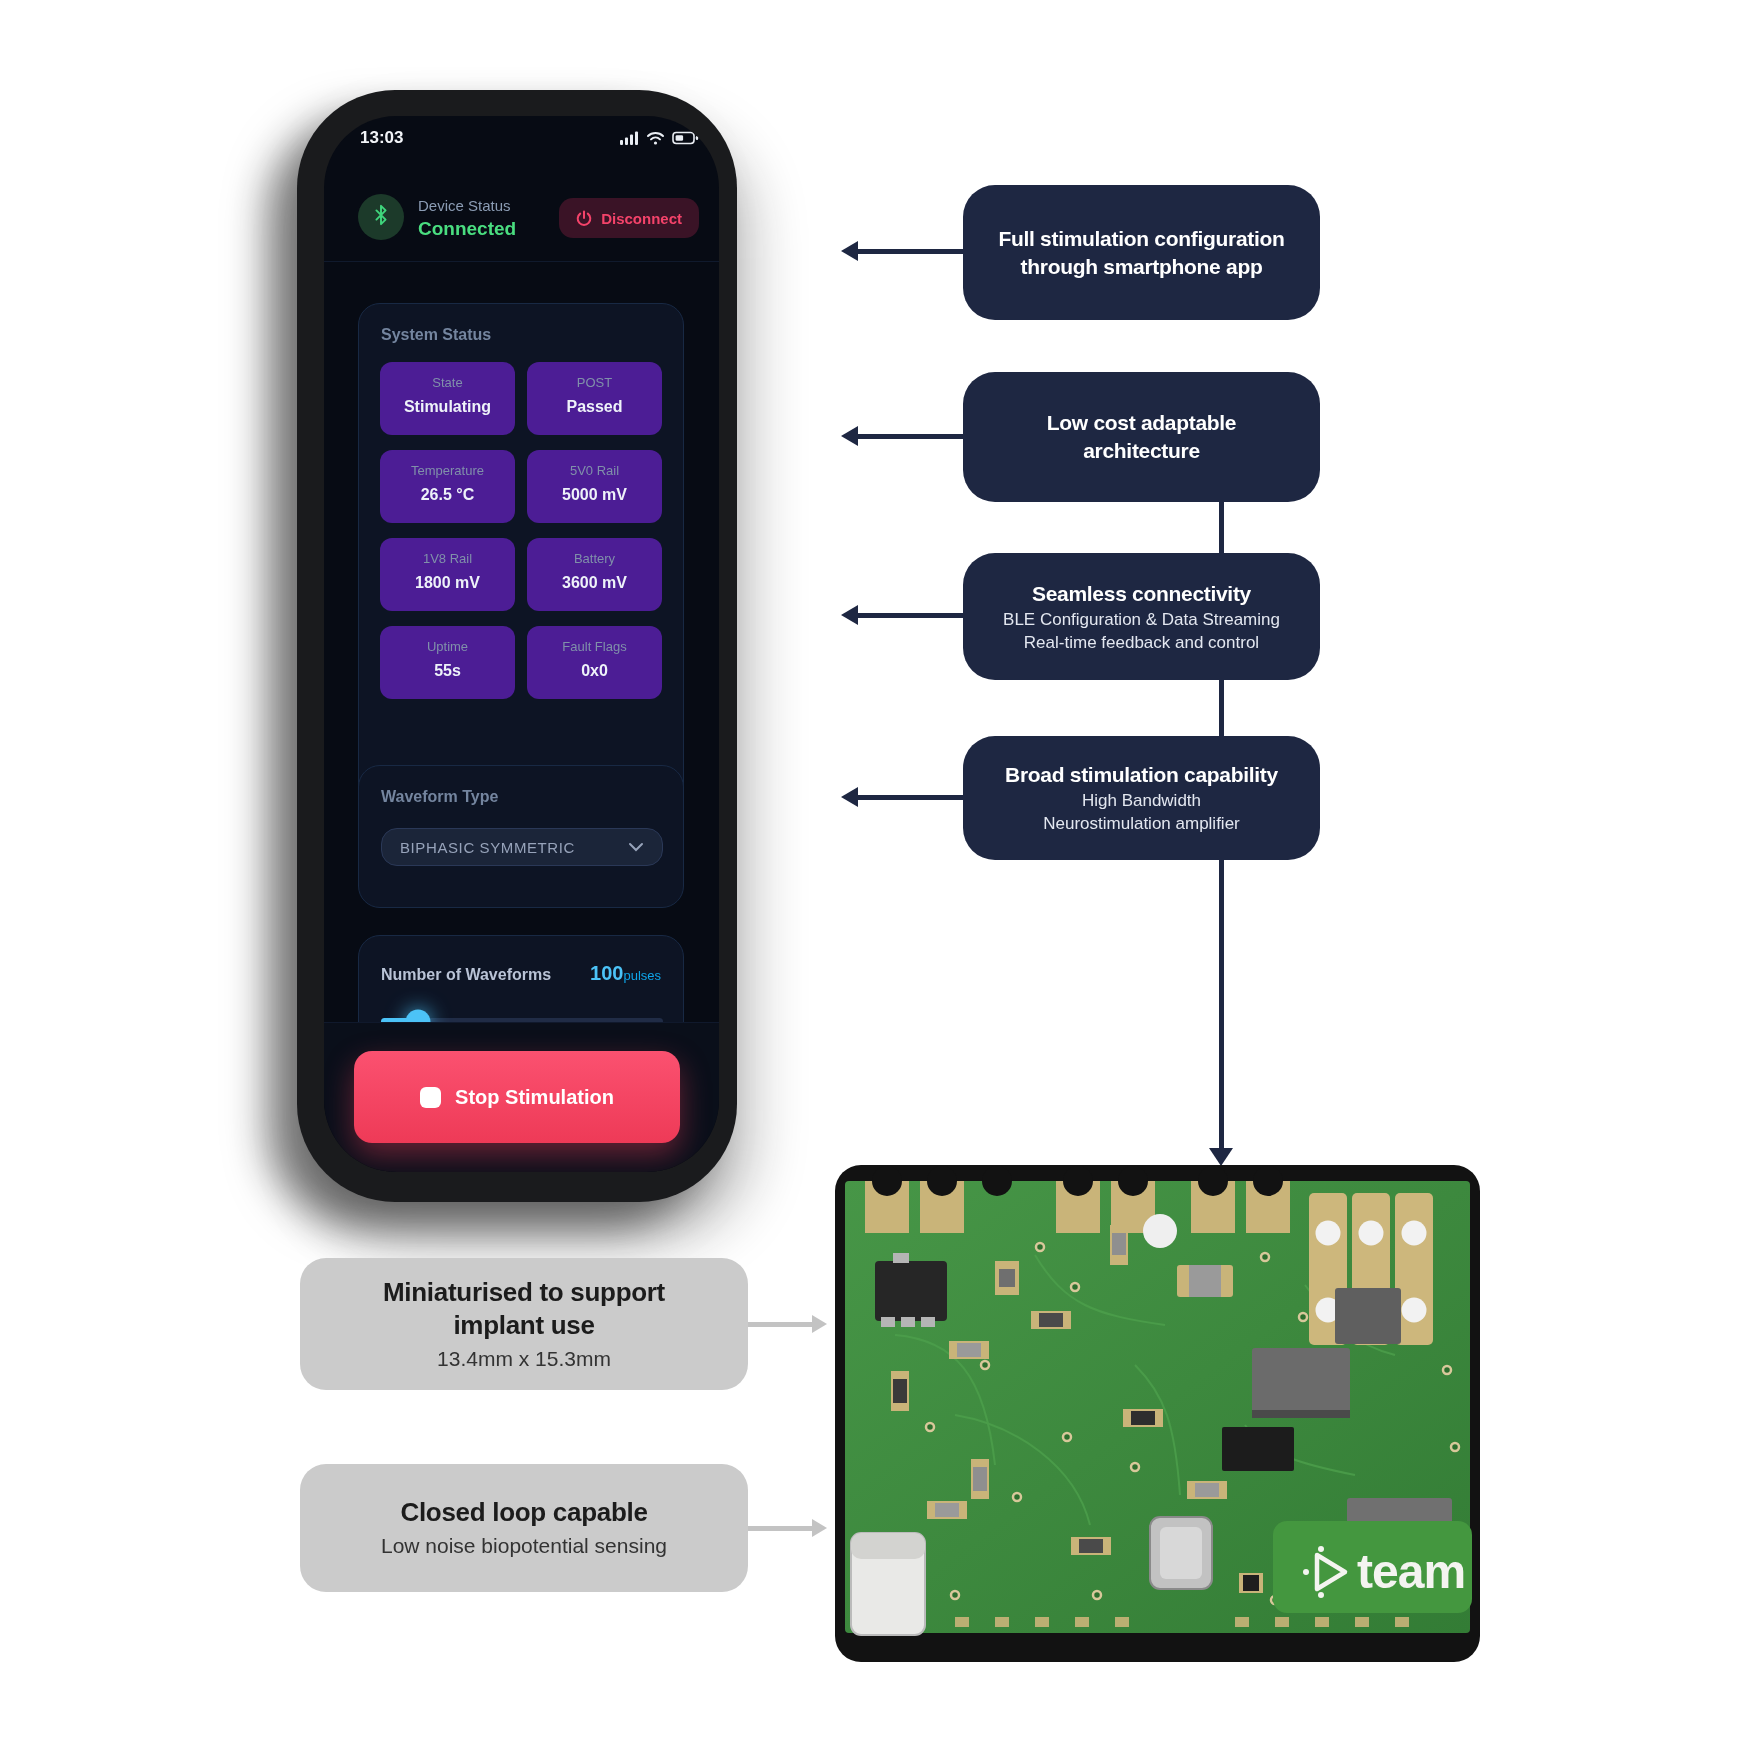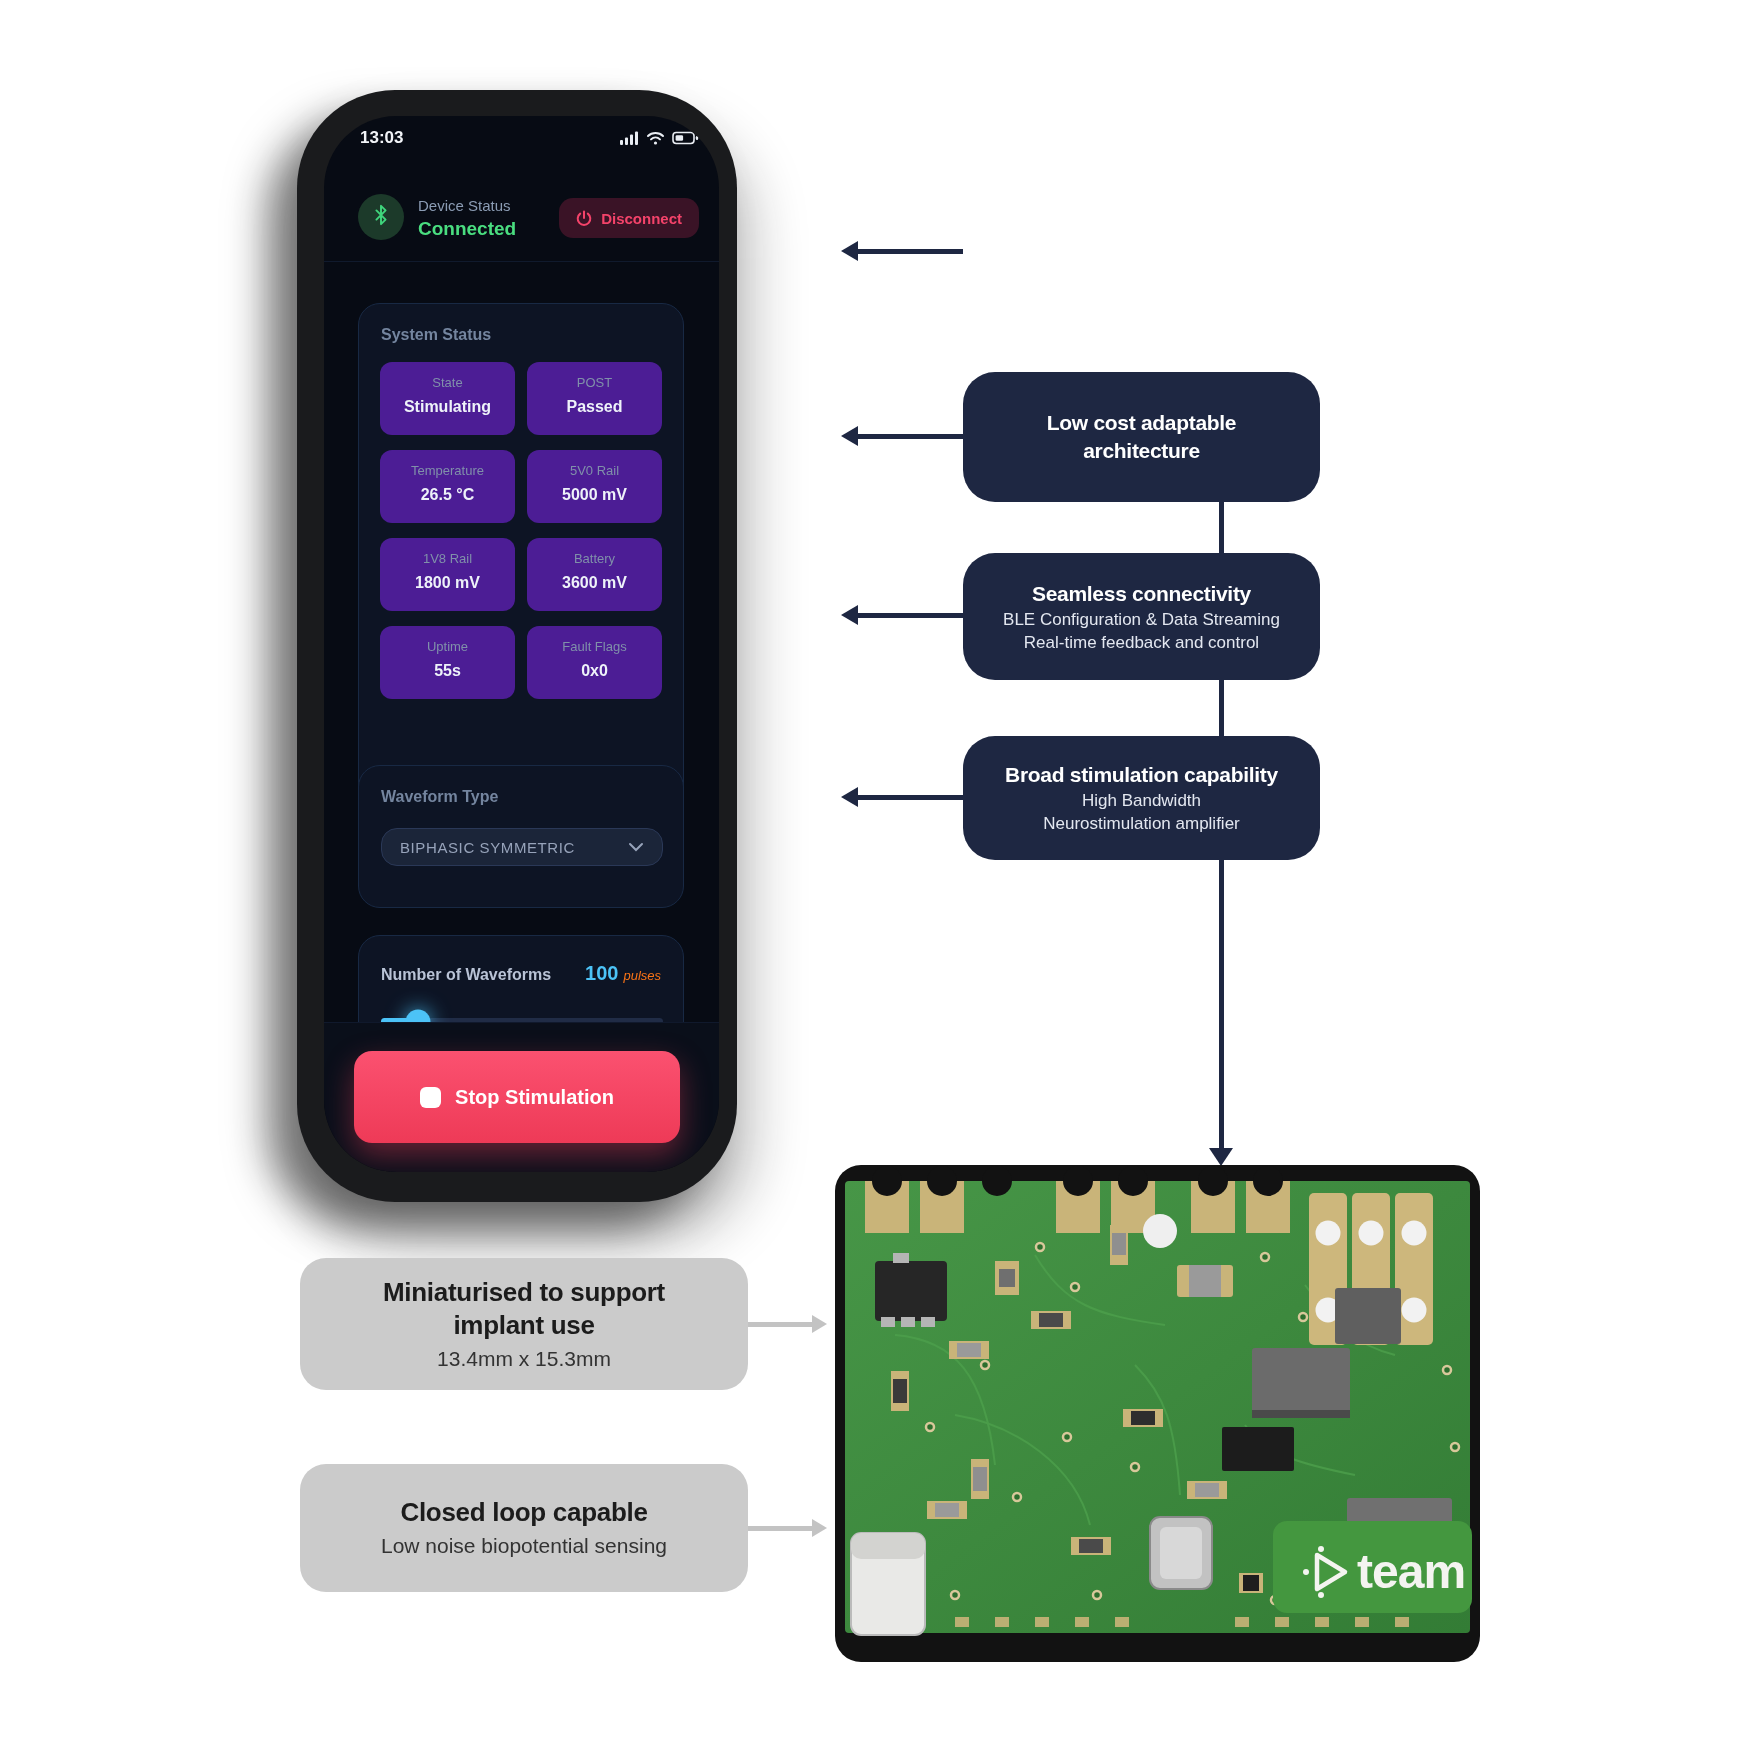--- a/index.html
+++ b/index.html
@@ -37,21 +37,21 @@
   .select-box{position:absolute;left:22px;top:62px;width:282px;height:38px;border-radius:16px;
     background:#1b2539;border:1px solid #2a3857;box-sizing:border-box;display:flex;align-items:center;
     padding:0 18px;cursor:pointer;}
   .select-box span{font-size:15px;letter-spacing:.6px;color:#97a3ba;}
   .select-chev{margin-left:auto;}
 
   #card-pulses{top:819px;height:112px;}
   .pulses-row{position:absolute;left:22px;right:22px;top:26px;display:flex;align-items:baseline;}
   .pulses-title{font-size:16px;font-weight:600;color:#b9c3d6;}
   .pulses-val{margin-left:auto;font-size:20px;font-weight:700;color:#4cc3f7;}
-  .pulses-unit{font-size:13px;color:#f97316;margin-left:5px;font-style:italic;}
+  .pulses-unit{font-size:13px;color:#0ea5e9;}
   .slider-track{position:absolute;left:22px;top:82px;width:282px;height:7px;border-radius:4px;
     background:#202c46;cursor:pointer;}
   .slider-fill{position:absolute;left:0;top:0;height:7px;width:13%;border-radius:4px;background:#4cc3f7;}
   .slider-thumb{position:absolute;left:13%;top:50%;transform:translate(-50%,-50%);width:25px;height:25px;
     border-radius:50%;background:#4cc3f7;box-shadow:0 0 20px rgba(76,195,247,.85);cursor:pointer;}
 
   .action-area{position:absolute;left:0;top:906px;width:100%;height:150px;background:#0a0f1a;
     border-top:1px solid #10192c;}
   .btn-stop{position:absolute;left:30px;top:28px;width:326px;height:92px;border-radius:18px;
     background:linear-gradient(180deg,#fb5170,#ee3a57);display:flex;align-items:center;justify-content:center;
@@ -211,20 +211,24 @@
       <div class="action-area">
         <div class="btn-stop">
           <span class="stop-square"></span>
           <span>Stop Stimulation</span>
         </div>
       </div>
 
     </div>
   </div>
 
+  <div class="navy-box" id="nbox1">
+    <div class="navy-title">Full stimulation configuration</div>
+    <div class="navy-title">through smartphone app</div>
+  </div>
   <div class="navy-box" id="nbox2">
     <div class="navy-title">Low cost adaptable</div>
     <div class="navy-title">architecture</div>
   </div>
   <div class="navy-box" id="nbox3">
     <div class="navy-title">Seamless connectivity</div>
     <div class="navy-sub">BLE Configuration &amp; Data Streaming</div>
     <div class="navy-sub">Real-time feedback and control</div>
   </div>
   <div class="navy-box" id="nbox4">

